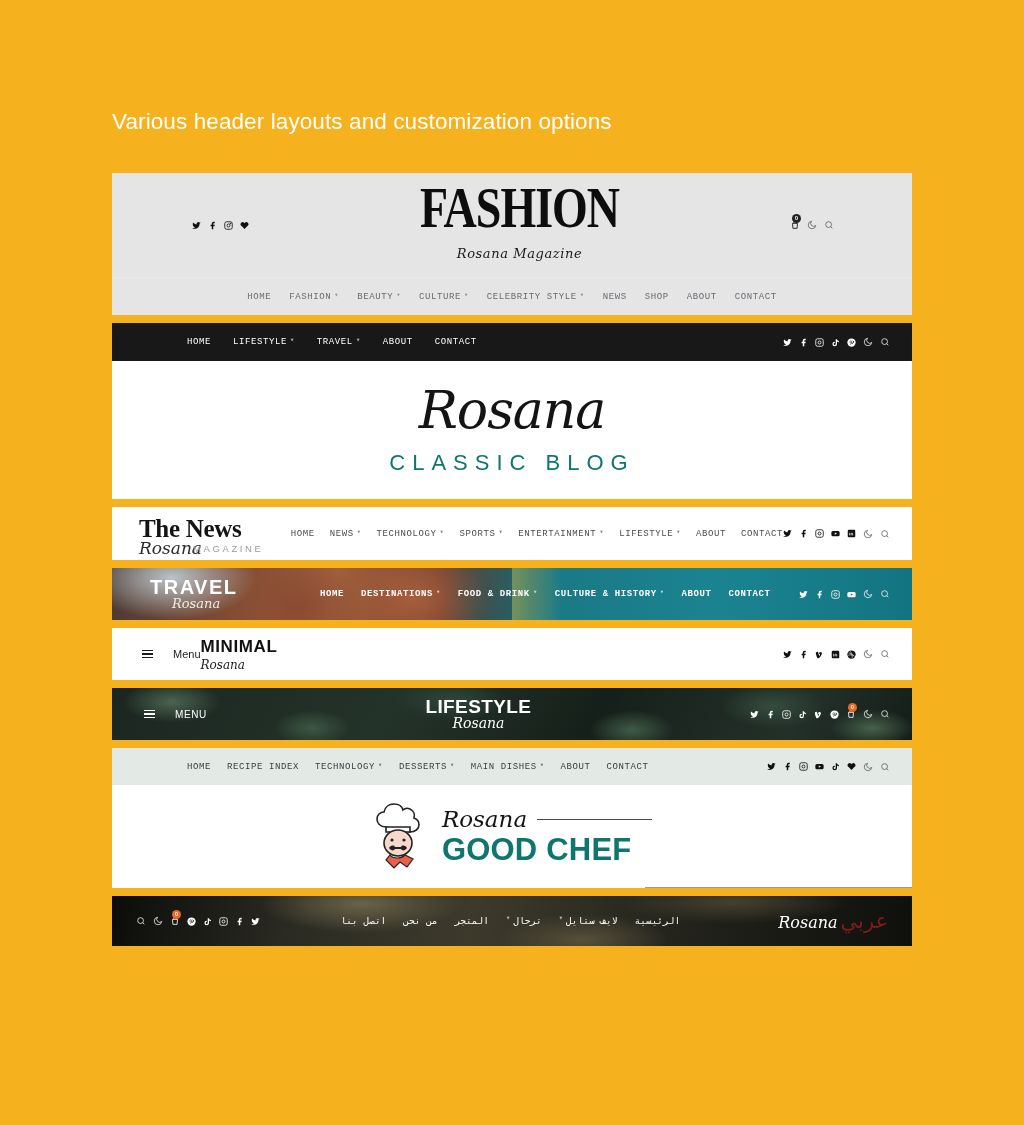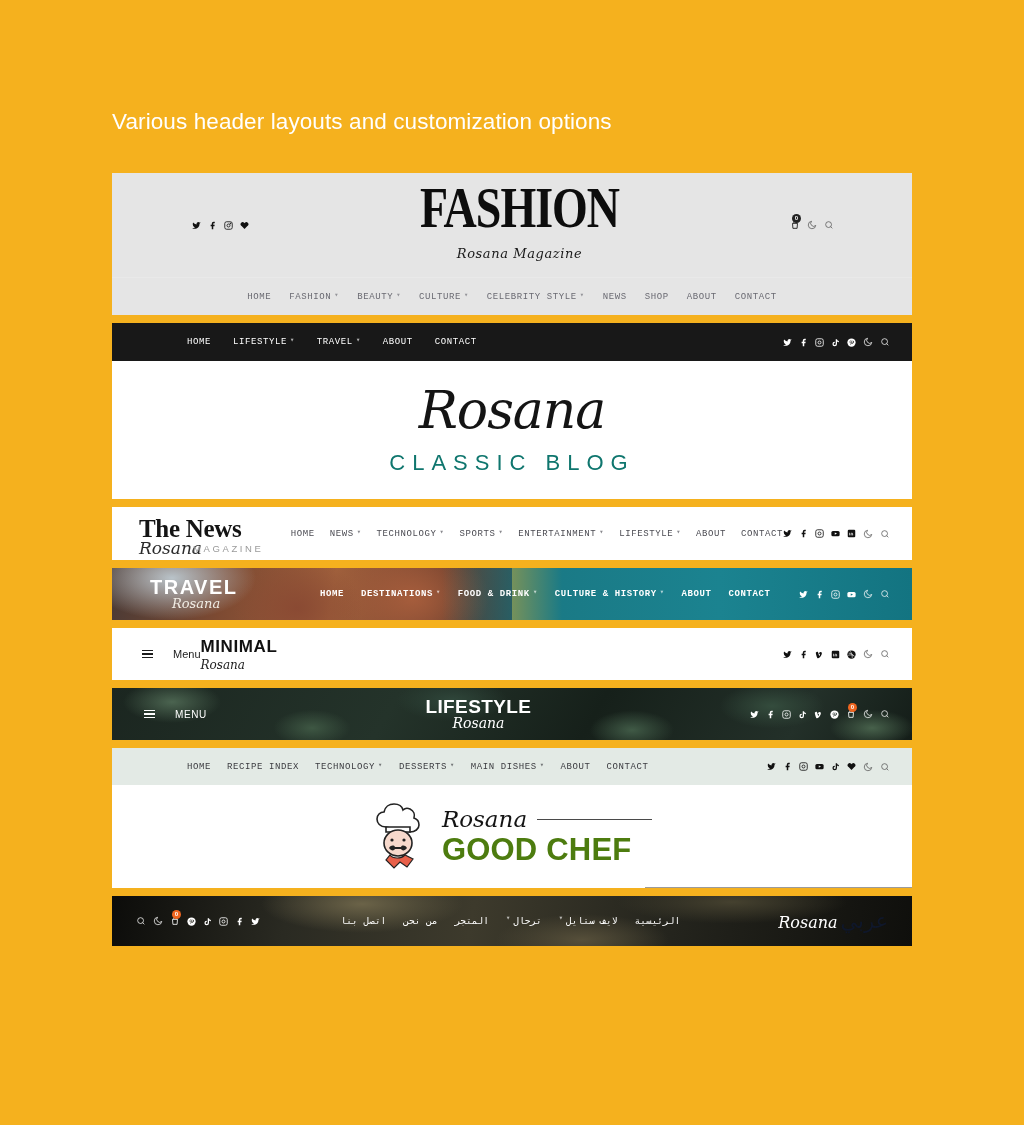--- a/index.html
+++ b/index.html
@@ -221,39 +221,39 @@
   .chef-divider {
     position: absolute; bottom: 0; left: 533px; right: 0;
     height: 1px; background: #9b9b9b;
   }
   .chef-logo { display: flex; align-items: center; gap: 8px; }
   .chef-text .row1 { display: flex; align-items: center; gap: 10px; }
   .chef-text .t1 { font-size: 23px; color: #141414; line-height: 1; }
   .chef-text .rule { width: 115px; height: 1.5px; background: #4a4a4a; }
   .chef-text .t2 {
     font-size: 31px; font-weight: bold; letter-spacing: 0.2px;
-    color: #4d7c0f; margin-top: 3px; line-height: 1;
+    color: #0f766e; margin-top: 3px; line-height: 1;
   }
 
   
   .b-arabic { height: 50px; position: relative; color: #fff; overflow: hidden; }
   .arabic-bg {
     position: absolute; inset: 0;
     background:
       radial-gradient(ellipse 140px 40px at 250px 8px, #6b6348 0%, rgba(107,99,72,0) 72%),
       radial-gradient(ellipse 120px 36px at 470px 44px, #564f3a 0%, rgba(86,79,58,0) 72%),
       radial-gradient(ellipse 160px 30px at 620px 6px, #45412f 0%, rgba(69,65,47,0) 72%),
       linear-gradient(100deg, #0c0c0a 0%, #2a2a22 22%, #3d3a2c 45%, #24241d 70%, #0f0f0c 100%);
   }
   .arabic-inner {
     position: relative; height: 100%; display: flex; align-items: center;
     direction: rtl; padding: 0 24px 0 24px;
   }
   .arabic-logo { display: flex; align-items: baseline; gap: 3px; }
-  .arabic-logo .ar { font-size: 21px; color: #0f172a; }
+  .arabic-logo .ar { font-size: 21px; color: #7f1d1d; }
   .arabic-logo .en { font-size: 16px; color: #fff; }
   .arabic-nav { display: flex; align-items: center; gap: 17px; margin-right: 98px; }
   .arabic-nav .nav-item { font-size: 9.5px; letter-spacing: 0; }
   .b-arabic .socials { margin-right: auto; direction: ltr; }
 </style>
 </head>
 <body>
 
 <div class="page">
 

